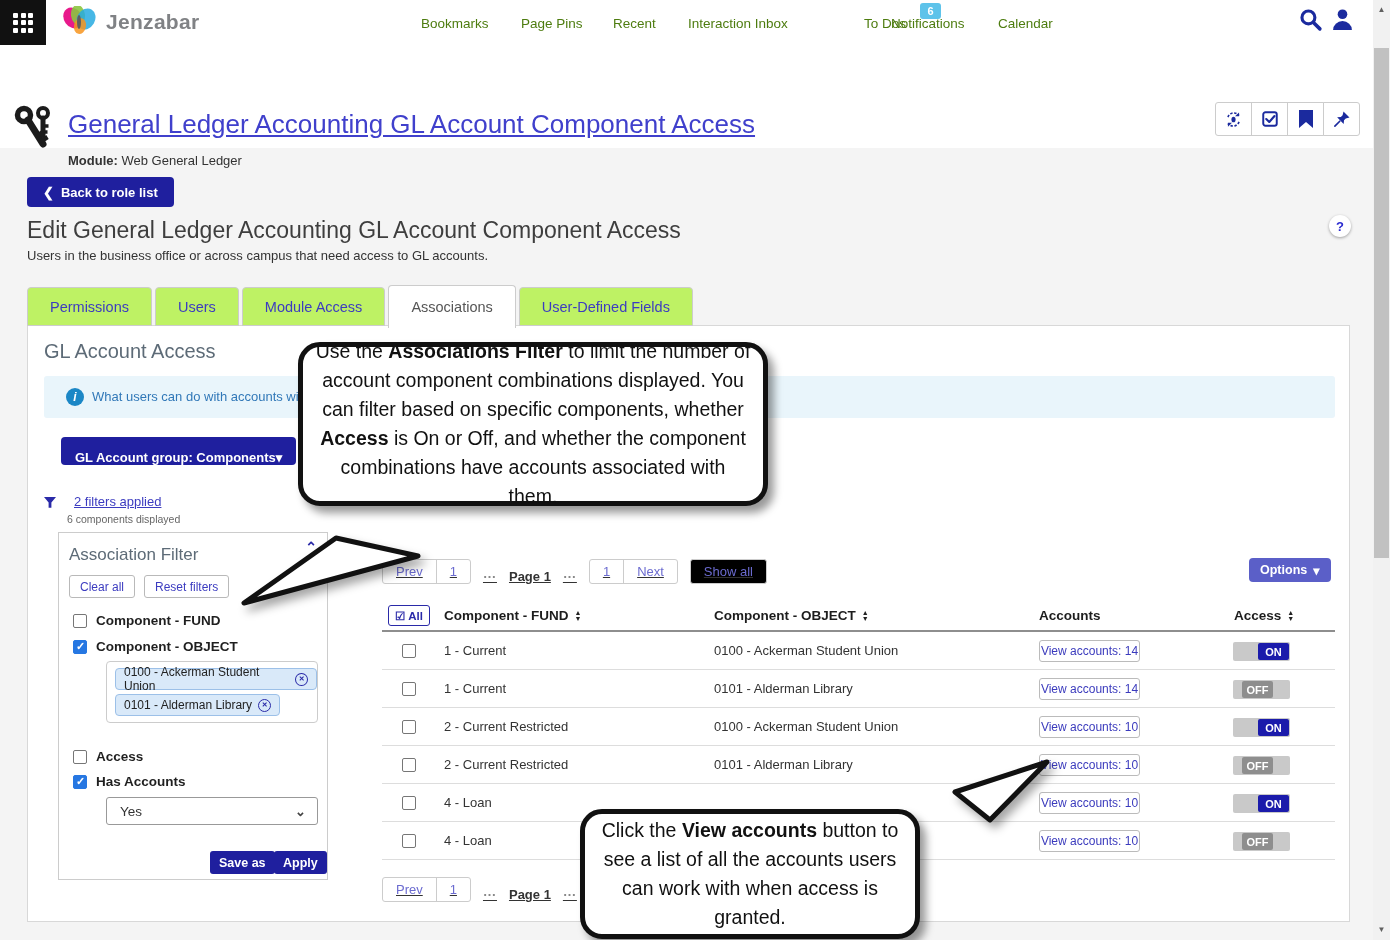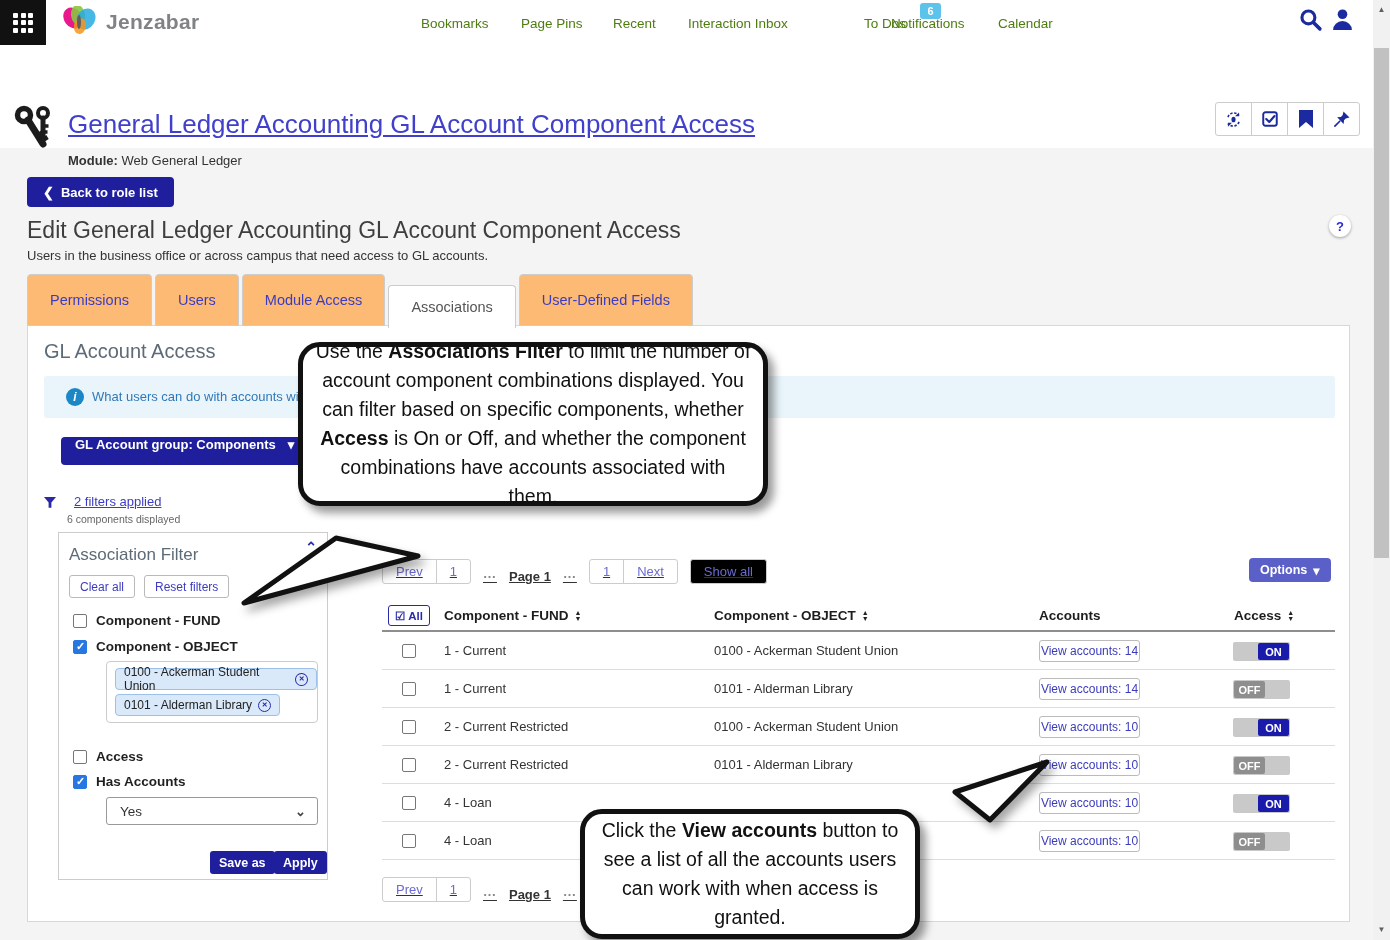--- a/index.html
+++ b/index.html
@@ -35,29 +35,29 @@
   .hdr-tools .tbtn:first-child { border-radius:3px 0 0 3px; }
   .hdr-tools .tbtn:last-child { border-radius:0 3px 3px 0; }
   
   .back-btn { position:absolute; left:27px; top:177px; height:30px; background:#1f1f9e; color:#fff; font-size:13px; font-weight:700; border:none; border-radius:4px; padding:0 16px; display:inline-flex; align-items:center; gap:7px; cursor:pointer; }
   .back-btn .chev { font-size:13px; }
   .h1 { position:absolute; left:27px; top:217px; font-size:23px; color:#3e3e3e; white-space:nowrap; }
   .sub { position:absolute; left:27px; top:248px; font-size:13px; color:#333; }
   .help-circle { position:absolute; left:1329px; top:215px; width:22px; height:22px; border-radius:50%; background:#fff; box-shadow:0 1px 3px rgba(0,0,0,.35); color:#2a2ad0; font-size:13px; font-weight:700; display:flex; align-items:center; justify-content:center; cursor:pointer; }
   
   .tabs { position:absolute; left:27px; top:284px; height:42px; display:flex; align-items:flex-end; z-index:6; }
-  .tab { height:52px; background:#fdba74; border:1px solid #ccc; border-radius:4px 4px 0 0; margin-right:3px; padding:0 22px; display:flex; align-items:center; font-size:14.5px; color:#3c3cc0; cursor:pointer; white-space:nowrap; }
+  .tab { height:39px; background:#bef264; border:1px solid #ccc; border-radius:4px 4px 0 0; margin-right:3px; padding:0 22px; display:flex; align-items:center; font-size:14.5px; color:#3c3cc0; cursor:pointer; white-space:nowrap; }
   .tab.active { height:43px; margin-bottom:-2px; border-bottom:none; color:#555; background:#fff; z-index:7; }
   
   .panel { position:absolute; left:27px; top:325px; width:1323px; height:597px; background:#fff; border:1px solid #d8d8d8; z-index:1; }
   .sec-title { position:absolute; left:16px; top:14px; font-size:20px; color:#5d6b77; }
   .infobar { position:absolute; left:16px; top:50px; width:1291px; height:42px; background:#e9f5fb; border-radius:3px; }
   .infobar .iicon { position:absolute; left:22px; top:12px; width:18px; height:18px; border-radius:50%; background:#1b87c6; color:#fff; font-size:12px; font-weight:700; font-style:italic; display:flex; align-items:center; justify-content:center; }
   .infobar .itext { position:absolute; left:48px; top:13px; font-size:13px; color:#3178b8; }
-  .group-btn { position:absolute; left:33px; top:111px; height:28px; background:#1f1f9e; color:#fff; font-size:13px; font-weight:700; border:none; border-radius:4px; padding:0 14px; display:inline-flex; align-items:flex-start; gap:12px; cursor:pointer; }
+  .group-btn { position:absolute; left:33px; top:111px; height:28px; background:#1f1f9e; color:#fff; font-size:13px; font-weight:700; border:none; border-radius:4px; padding:0 14px; display:inline-flex; align-items:flex-end; gap:0; cursor:pointer; }
   .filters-link { position:absolute; left:16px; top:168px; display:flex; align-items:flex-end; gap:18px; cursor:pointer; }
   .filters-link a { font-size:13px; color:#3c3cc0; text-decoration:underline; }
   .comp-displayed { position:absolute; left:39px; top:187px; font-size:10.5px; color:#666; }
   
   .filterbox { position:absolute; left:30px; top:206px; width:270px; height:348px; border:1px solid #ccc; background:#fff; }
   .fb-title { position:absolute; left:10px; top:12px; font-size:17px; color:#5d6b77; }
   .fb-collapse { position:absolute; right:10px; top:6px; color:#2a2aa8; font-weight:700; font-size:14px; cursor:pointer; }
   .fb-btnrow { position:absolute; left:10px; top:42px; display:flex; gap:9px; }
   .fb-btn { height:23px; background:#fff; border:1px solid #b9b9b9; border-radius:3px; color:#3c3cc0; font-size:12px; padding:0 10px; cursor:pointer; }
   .cbrow { position:absolute; display:flex; align-items:center; gap:9px; }
@@ -89,21 +89,21 @@
   .tdivider { position:absolute; left:354px; top:304px; width:953px; height:2px; background:#8e8e8e; }
   .trow { position:absolute; left:354px; width:953px; height:38px; border-bottom:1px solid #ddd; }
   .trow .cb { position:absolute; left:20px; top:12px; }
   .trow .cell { position:absolute; top:11px; font-size:13px; color:#333; }
   .cell.c-fund { left:62px; }
   .cell.c-obj { left:332px; }
   .va-btn { position:absolute; left:657px; top:8px; width:101px; height:22px; background:#fff; border:1px solid #bbb; border-radius:3px; color:#3b3bbd; font-size:12px; cursor:pointer; }
   .toggle { position:absolute; left:851px; top:10px; width:57px; height:19px; background:#c9c9c9; border-radius:2px; cursor:pointer; }
   .toggle .knob { position:absolute; top:1px; width:31px; height:17px; border-radius:2px; color:#fff; font-size:11px; font-weight:700; display:flex; align-items:center; justify-content:center; }
   .toggle.on .knob { right:1px; background:#1b1bab; }
-  .toggle.off .knob { left:1px; background:#8e8e8e; }
+  .toggle.off .knob { left:9px; background:#8e8e8e; }
   
   .callout { position:absolute; background:#fff; border:5px solid #111; border-radius:22px; box-shadow:6px 7px 9px rgba(0,0,0,.4); z-index:30; display:flex; align-items:center; justify-content:center; text-align:center; color:#111; font-size:19.5px; line-height:29px; padding:10px 12px; }
   .callout b { font-weight:700; }
   .tail { position:absolute; z-index:31; filter:drop-shadow(5px 6px 5px rgba(0,0,0,.35)); }
 </style>
 </head>
 <body>
 
 <div class="page">
 

